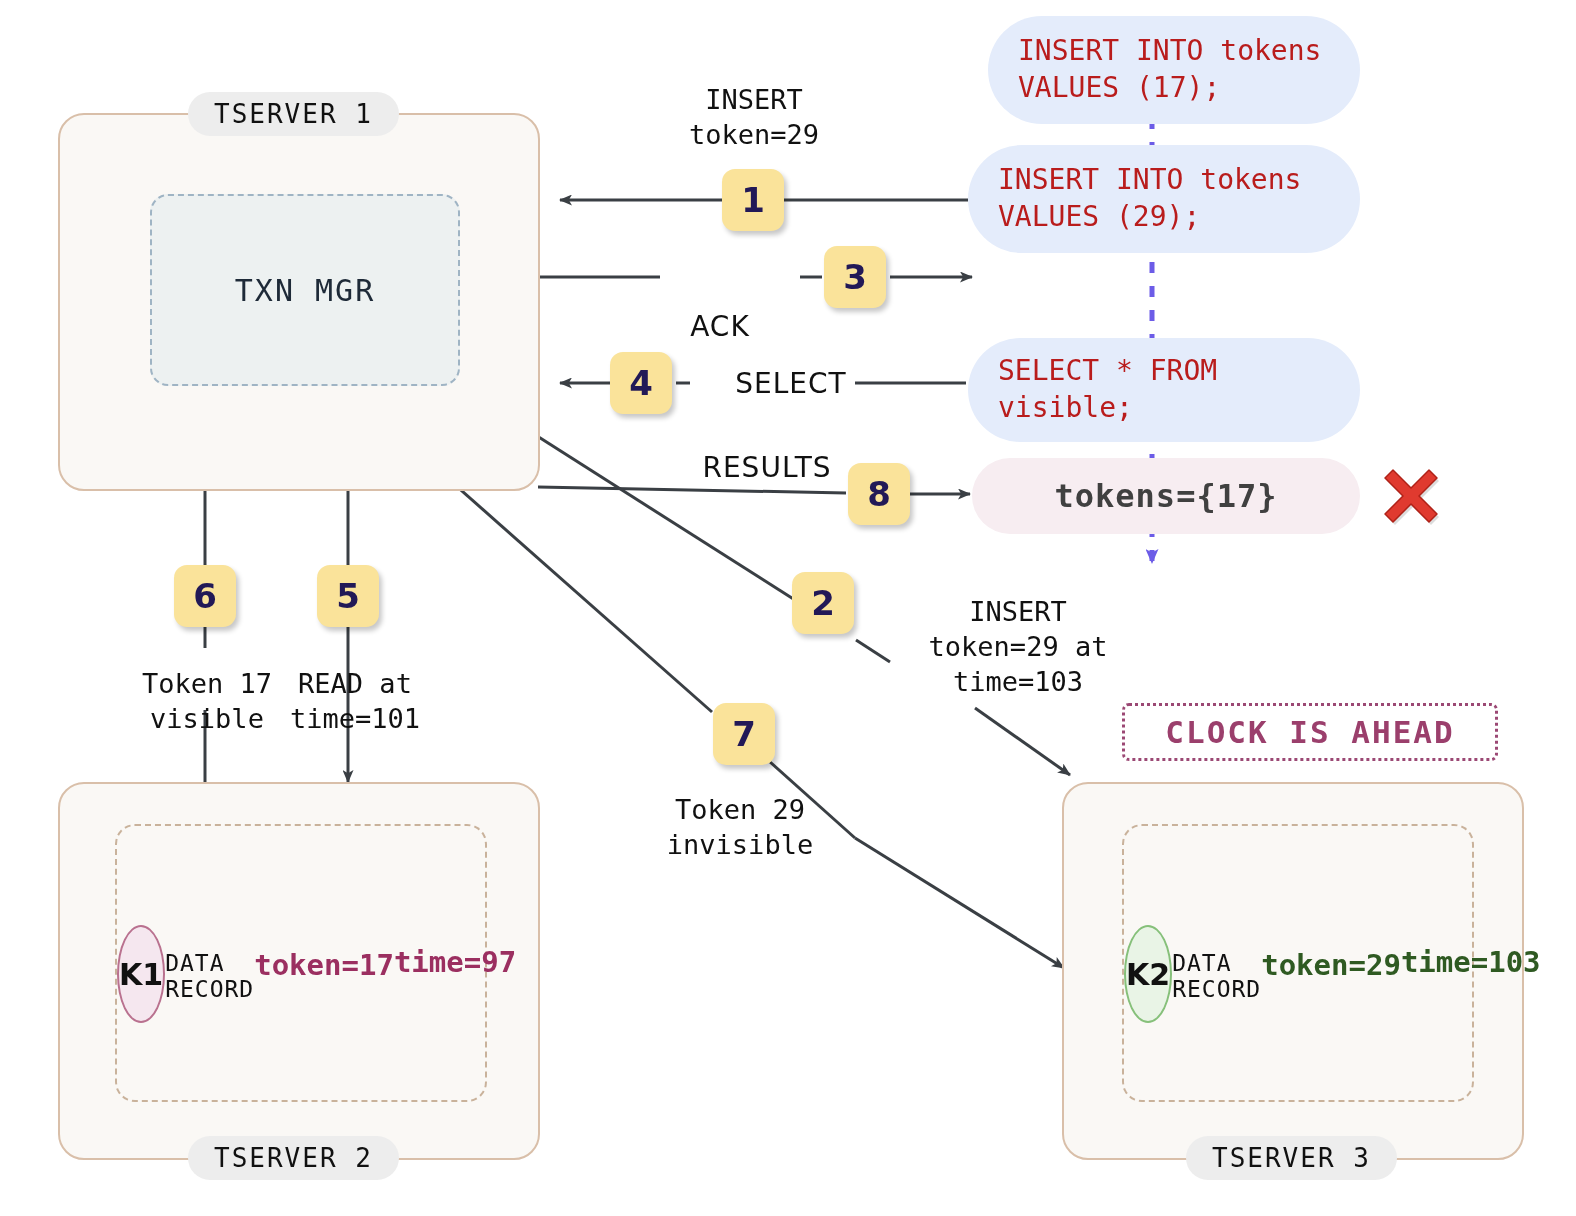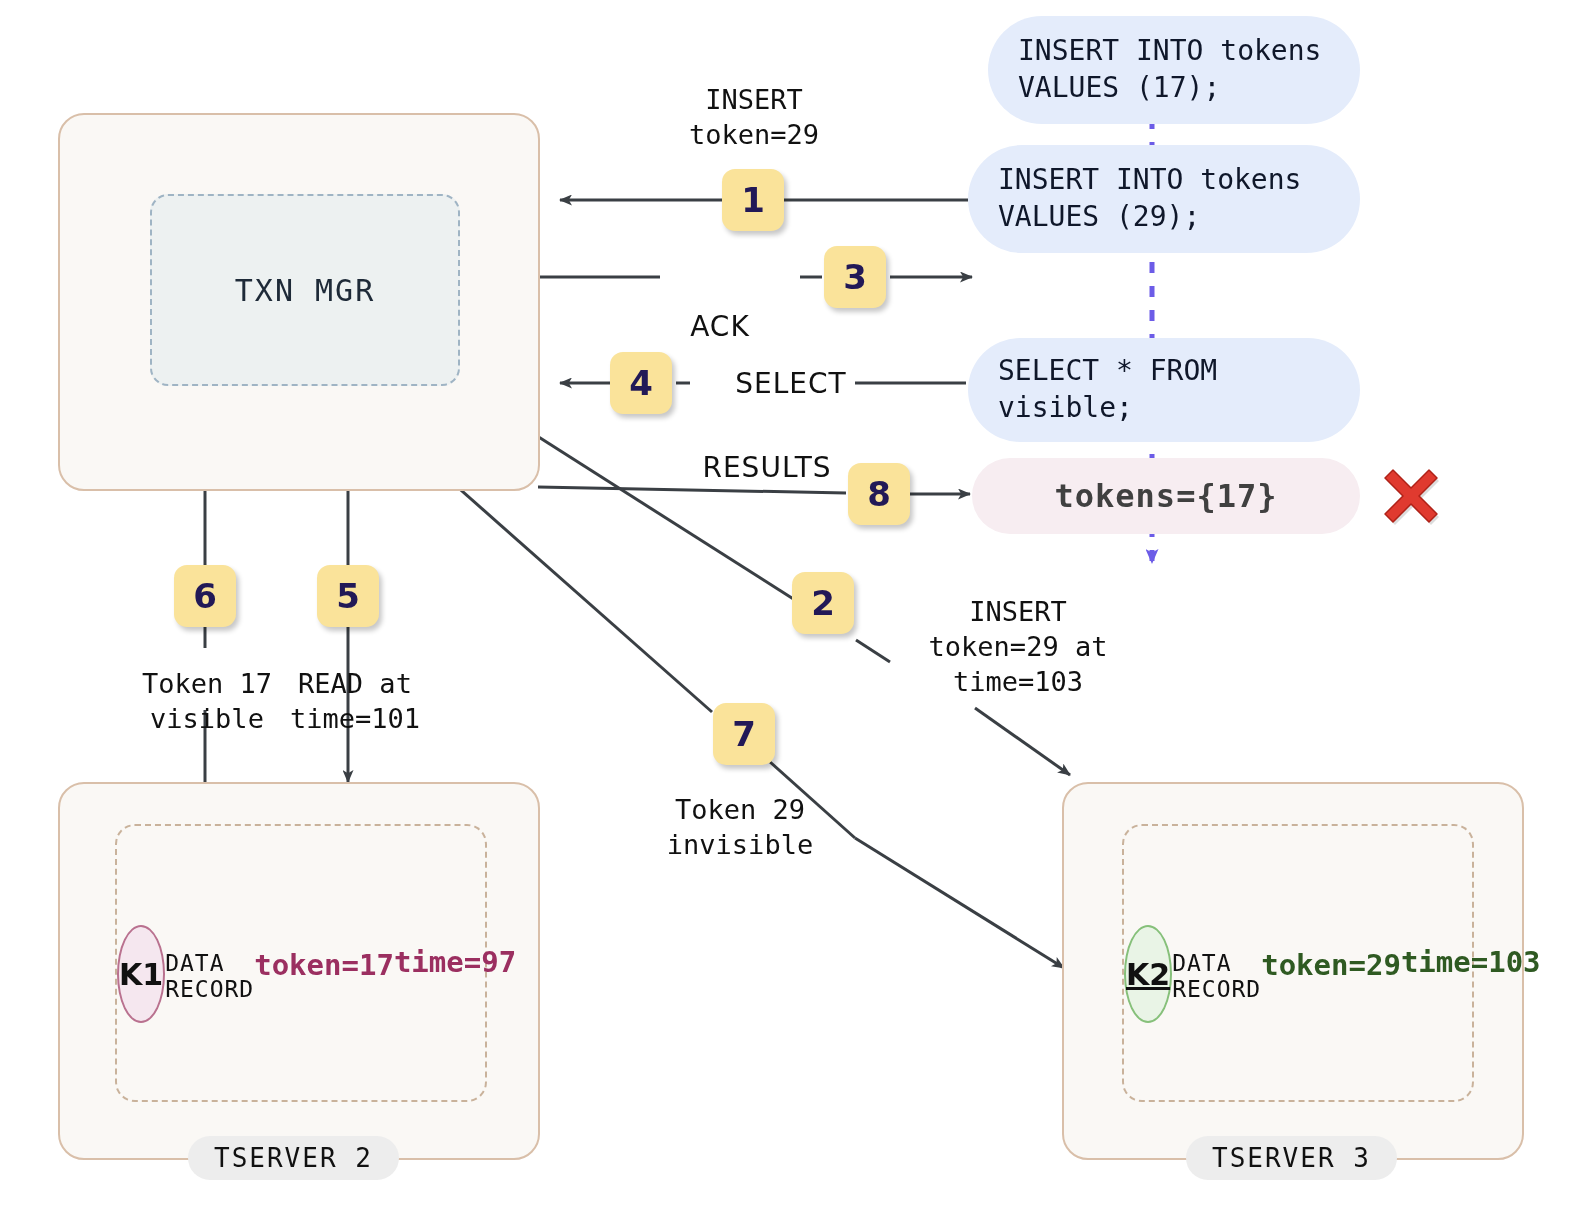--- a/index.html
+++ b/index.html
@@ -28,21 +28,21 @@
   .kcircle{border-radius:50%;display:flex;align-items:center;
           justify-content:center;font-family:"DejaVu Sans",sans-serif;
           font-weight:bold;font-size:30px;color:#111;box-sizing:border-box;}
   .rec-title{font-size:23px;color:#111;letter-spacing:1px;}
   .rec-line{font-size:29px;font-weight:bold;line-height:1.28;}
 
   
   .bubble{position:absolute;box-sizing:border-box;border-radius:999px;
           display:flex;flex-direction:column;justify-content:center;
           font-size:28px;line-height:1.32;white-space:pre;}
-  .bubble.sql{background:#E4ECFB;color:#0f172a;padding:0 30px;}
+  .bubble.sql{background:#E4ECFB;color:#b91c1c;padding:0 30px;}
   .bubble.result{background:#F7EDF1;color:#404040;font-weight:bold;
           align-items:center;font-size:32px;letter-spacing:1px;}
 
   
   .badge{position:absolute;width:62px;height:62px;background:#FAE39A;
          border-radius:13px;color:#221957;font-family:"DejaVu Sans",sans-serif;
          font-weight:bold;font-size:34px;display:flex;align-items:center;
          justify-content:center;box-shadow:3px 4px 5px rgba(0,0,0,.22);z-index:5;}
 
   
@@ -105,40 +105,42 @@
 
       <line x1="975" y1="708" x2="1070" y2="775" marker-end="url(#ah)"></line>
     </g>
 
     <g stroke="#6C5CE7" stroke-width="5" fill="none" stroke-dasharray="11 13" stroke-linecap="butt">
       <line x1="1152" y1="118" x2="1152" y2="562" marker-end="url(#ahp)"></line>
     </g>
   </svg>
 
   <div class="server" style="left:58px;top:113px;width:482px;height:378px;"></div>
+  <div class="server-tag" style="left:188px;top:92px;">TSERVER 1</div>
   <div class="txnmgr" style="left:150px;top:194px;width:310px;height:192px;">TXN MGR</div>
 
   <div class="server" style="left:58px;top:782px;width:482px;height:378px;"></div>
   <div class="server-tag" style="left:188px;top:1136px;text-align:right;">TSERVER 2</div>
   <div class="record" style="left:115px;top:824px;width:372px;height:278px;">
     <div class="kcircle" style="width:98px;height:98px;margin-top:22px;background:#F5E7EF;border:2.5px solid #B9718F;">K1</div>
     <div class="rec-title" style="margin-top:26px;">DATA RECORD</div>
     <div class="rec-line" style="color:#9B2F60;margin-top:6px;">token=17</div>
     <div class="rec-line" style="color:#9B2F60;">time=97</div>
   </div>
 
   <div class="server" style="left:1062px;top:782px;width:462px;height:378px;"></div>
   <div class="server-tag" style="left:1186px;top:1136px;text-align:center;">TSERVER 3</div>
   <div class="record" style="left:1122px;top:824px;width:352px;height:278px;">
-    <div class="kcircle" style="width:98px;height:98px;margin-top:22px;background:#E9F4E6;border:2.5px solid #86C07A;text-decoration:underline;">K2</div>
+    <div class="kcircle" style="width:98px;height:98px;margin-top:22px;background:#E9F4E6;border:2.5px solid #86C07A;">K2</div>
     <div class="rec-title" style="margin-top:26px;">DATA RECORD</div>
     <div class="rec-line" style="color:#2F5A22;margin-top:6px;">token=29</div>
     <div class="rec-line" style="color:#2F5A22;">time=103</div>
   </div>
 
+  <div class="clockbox" style="left:1122px;top:703px;width:376px;height:58px;">CLOCK IS AHEAD</div>
 
   <div class="bubble sql" style="left:988px;top:16px;width:372px;height:108px;">
     <div>INSERT INTO tokens</div>
     <div>VALUES (17);</div>
   </div>
 
   <div class="bubble sql" style="left:968px;top:145px;width:392px;height:108px;">
     <div>INSERT INTO tokens</div>
     <div>VALUES (29);</div>
   </div>

